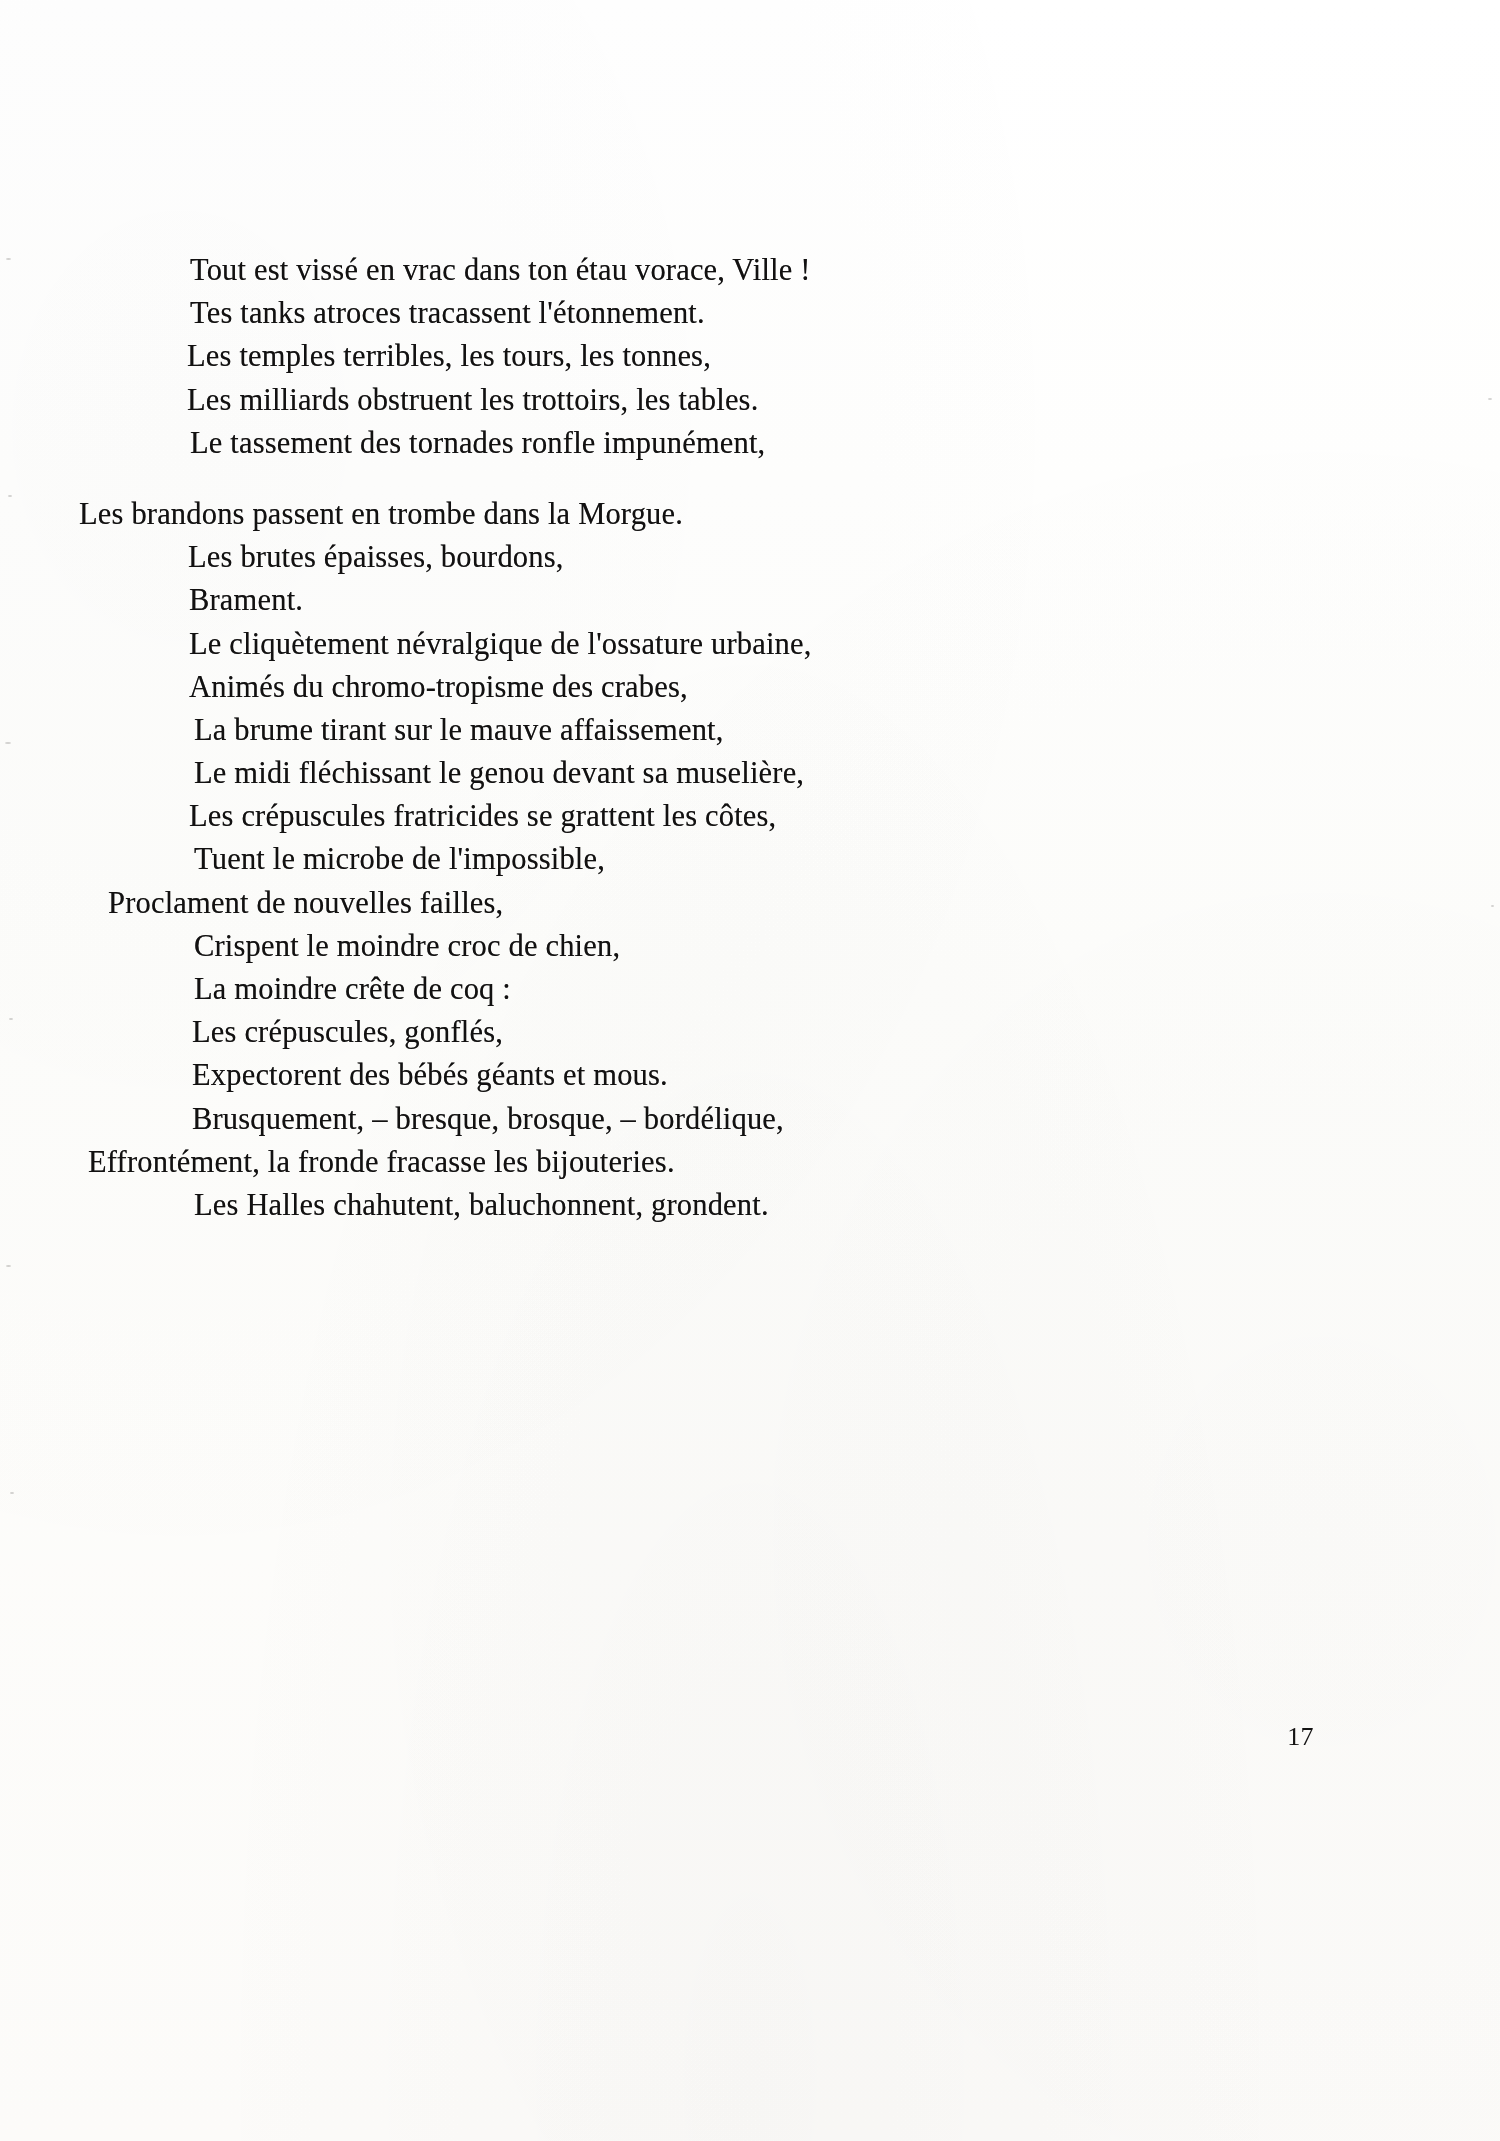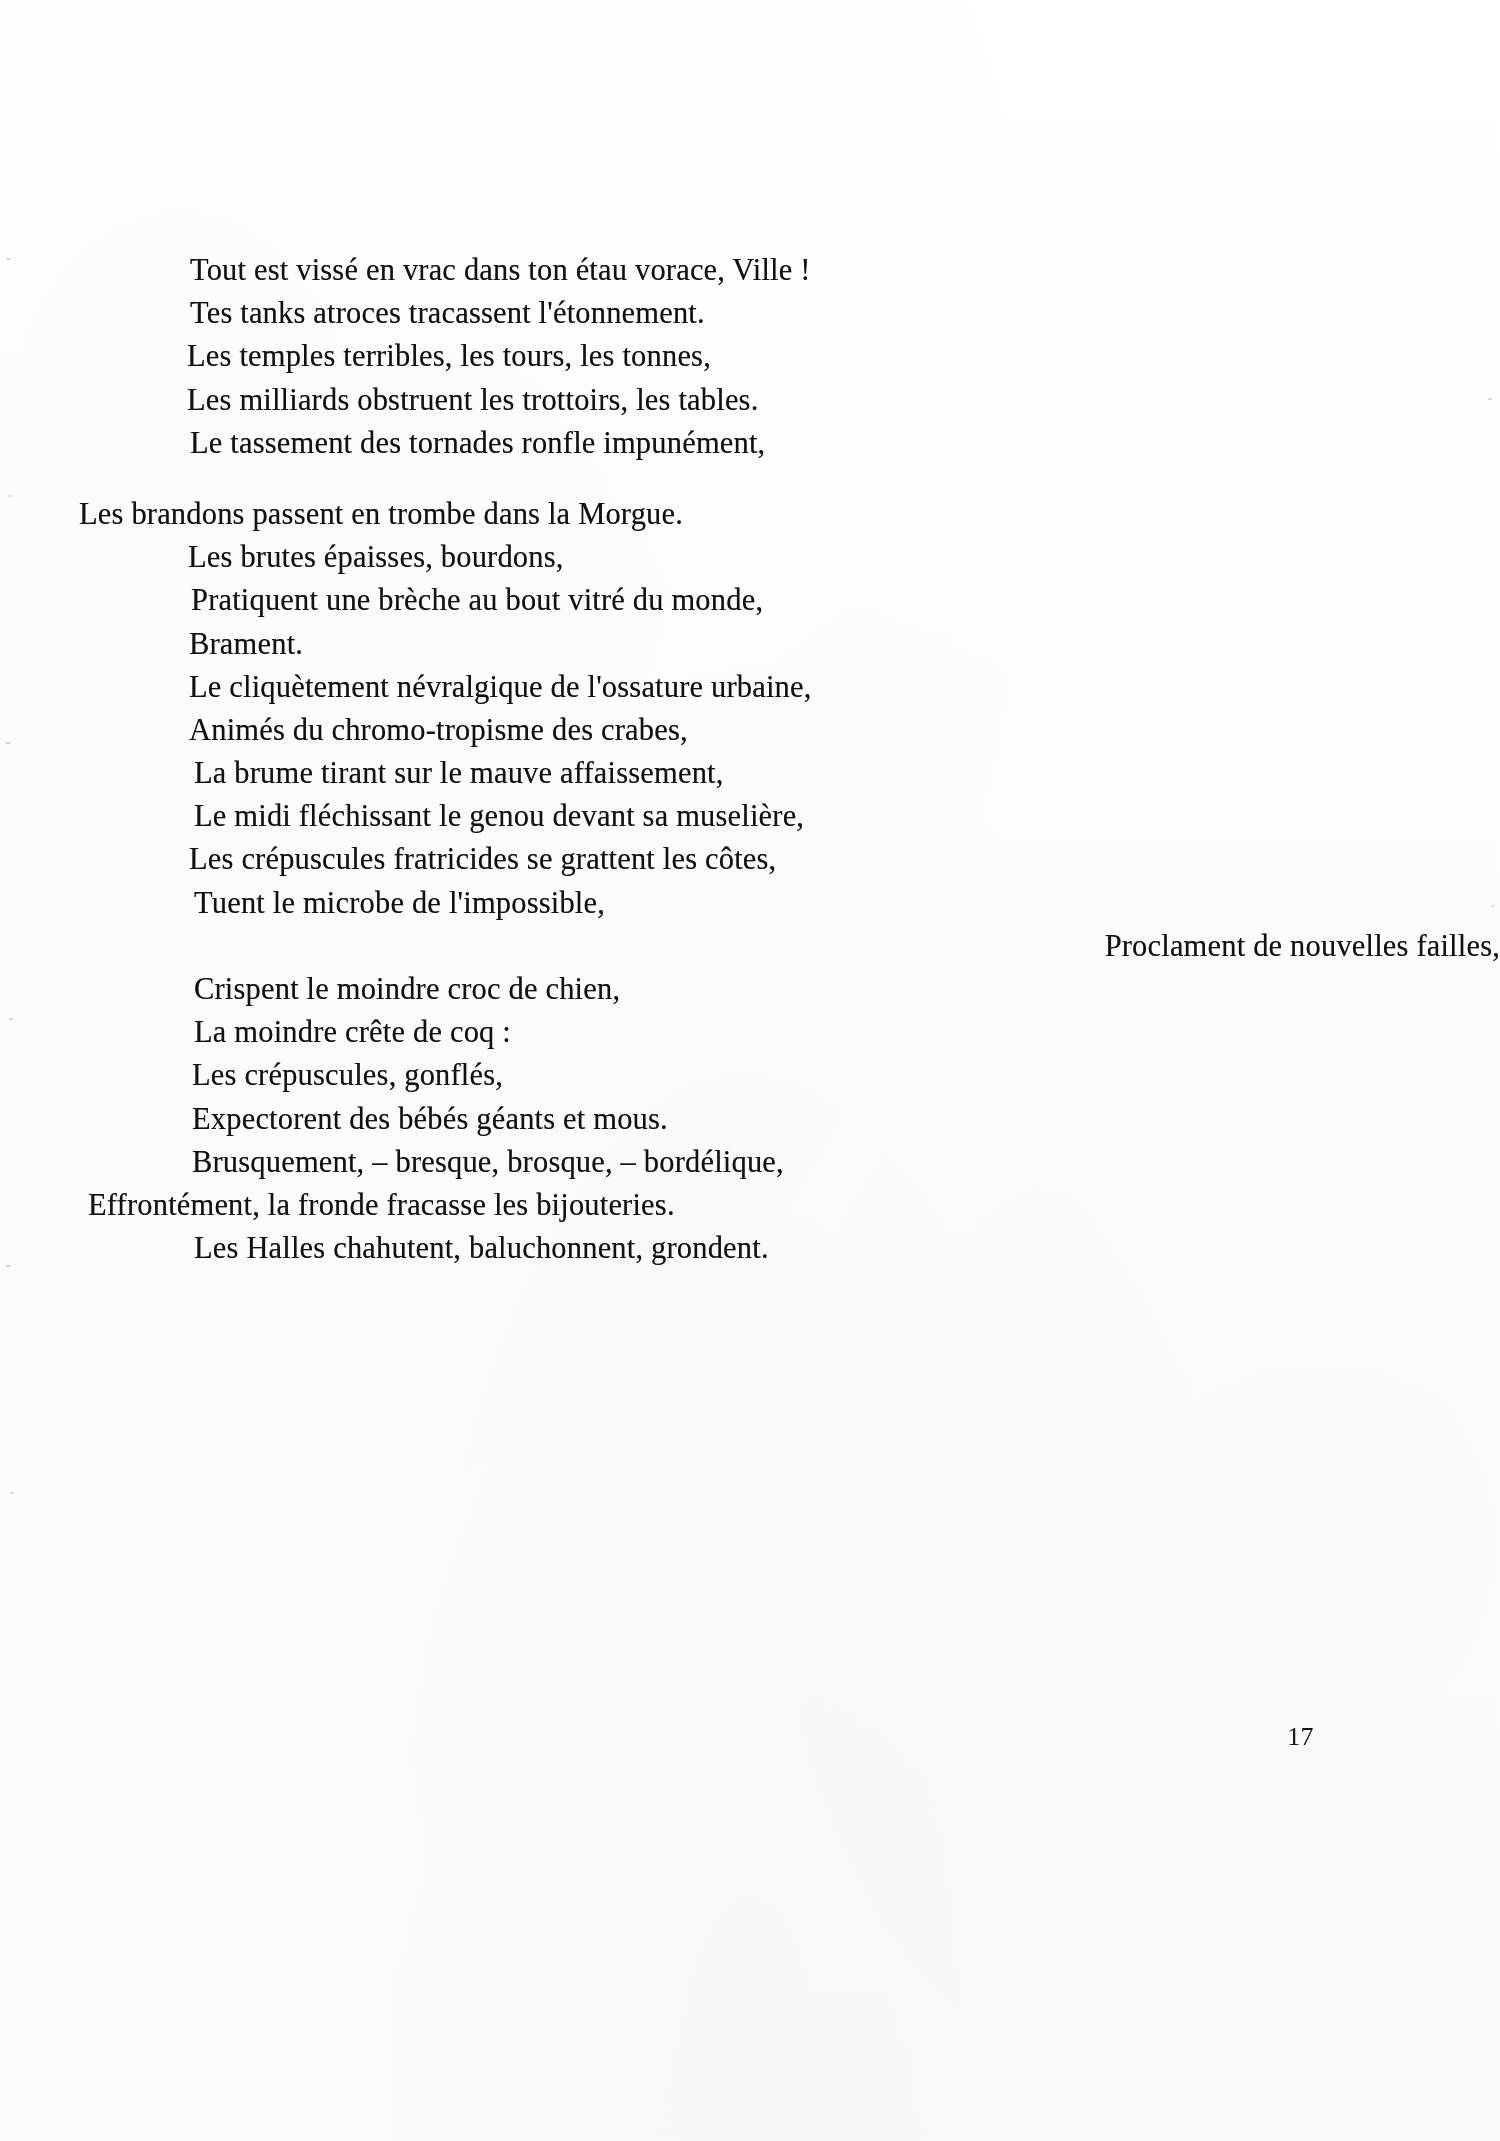--- a/index.html
+++ b/index.html
@@ -81,29 +81,28 @@
   <span class="speck" style="left:1491px; top:905px; width:3px; height:2px;"></span>
 
   <div class="poem" id="poem-body">
       <div class="verse-line" style="padding-left: 190px;">Tout est vissé en vrac dans ton étau vorace, Ville !</div>
       <div class="verse-line" style="padding-left: 190px;">Tes tanks atroces tracassent l'étonnement.</div>
       <div class="verse-line" style="padding-left: 187px;">Les temples terribles, les tours, les tonnes,</div>
       <div class="verse-line" style="padding-left: 187px;">Les milliards obstruent les trottoirs, les tables.</div>
       <div class="verse-line" style="padding-left: 190px;">Le tassement des tornades ronfle impunément,</div>
       <div class="verse-line" style="padding-left: 79px; margin-top: 28px;">Les brandons passent en trombe dans la Morgue.</div>
       <div class="verse-line" style="padding-left: 188px;">Les brutes épaisses, bourdons,</div>
-      <div class="verse-line" style="padding-left: 191px;">Pratiquent une brèche au bout vitré du monde,</div>
       <div class="verse-line" style="padding-left: 189px;">Brament.</div>
       <div class="verse-line" style="padding-left: 189px;">Le cliquètement névralgique de l'ossature urbaine,</div>
       <div class="verse-line" style="padding-left: 189px;">Animés du chromo-tropisme des crabes,</div>
       <div class="verse-line" style="padding-left: 194px;">La brume tirant sur le mauve affaissement,</div>
       <div class="verse-line" style="padding-left: 194px;">Le midi fléchissant le genou devant sa muselière,</div>
       <div class="verse-line" style="padding-left: 189px;">Les crépuscules fratricides se grattent les côtes,</div>
       <div class="verse-line" style="padding-left: 194px;">Tuent le microbe de l'impossible,</div>
-      <div class="verse-line" style="padding-left: 108px; text-align: right;">Proclament de nouvelles failles,</div>
+      <div class="verse-line" style="padding-left: 108px;">Proclament de nouvelles failles,</div>
       <div class="verse-line" style="padding-left: 194px;">Crispent le moindre croc de chien,</div>
       <div class="verse-line" style="padding-left: 194px;">La moindre crête de coq :</div>
       <div class="verse-line" style="padding-left: 192px;">Les crépuscules, gonflés,</div>
       <div class="verse-line" style="padding-left: 192px;">Expectorent des bébés géants et mous.</div>
       <div class="verse-line" style="padding-left: 192px;">Brusquement, – bresque, brosque, – bordélique,</div>
       <div class="verse-line" style="padding-left: 88px;">Effrontément, la fronde fracasse les bijouteries.</div>
       <div class="verse-line" style="padding-left: 194px;">Les Halles chahutent, baluchonnent, grondent.</div>
     </div>
 
   <div class="page-number">17</div>

